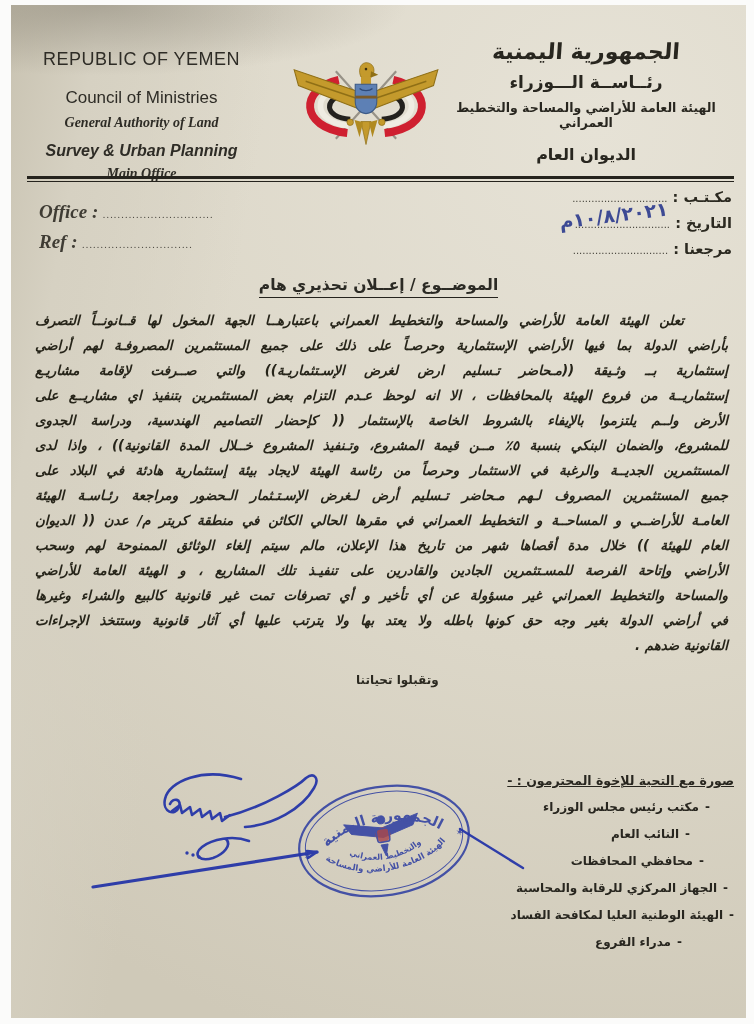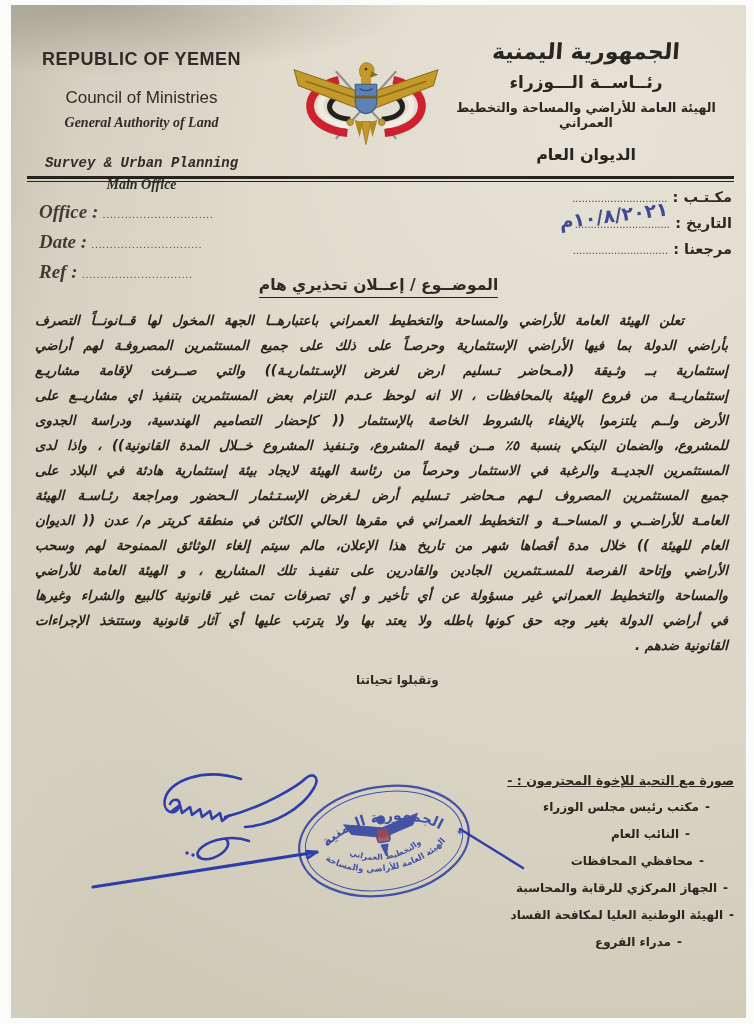--- a/index.html
+++ b/index.html
@@ -10,24 +10,24 @@
   .photo {
     position:absolute; left:11px; right:8px; top:5px; bottom:6px; overflow:hidden;
     background:
       radial-gradient(60% 10% at 12% 0%, rgba(120,114,100,.45), rgba(120,114,100,0) 70%),
       linear-gradient(100deg, #c9c3b2 0%, #d6d1c2 10%, rgba(214,209,194,0) 30%),
       radial-gradient(130% 95% at 80% 12%, #e6e2d6 0%, #dcd7c8 55%, #cfc9b8 100%);
     color:#2b2a24;
   }
   
   .hdr-en { position:absolute; left:18px; top:44px; width:225px; text-align:center; color:#2e2c26; }
-  .hdr-en .l1 { font-family:"Liberation Sans",sans-serif; font-size:18px; font-weight:bold; letter-spacing:.5px; }
+  .hdr-en .l1 { font-family:"Liberation Sans",sans-serif; font-size:18px; font-weight:normal; letter-spacing:.5px; }
   .hdr-en .l2 { font-family:"Liberation Sans",sans-serif; font-size:17px; margin-top:18px; }
   .hdr-en .l3 { font-family:"Liberation Serif",serif; font-style:italic; font-weight:bold; font-size:14px; margin-top:7px; }
-  .hdr-en .l4 { font-family:Liberation Mono, monospace; font-style:italic; font-weight:bold; font-size:14px; margin-top:24px; }
+  .hdr-en .l4 { font-family:Liberation Sans, sans-serif; font-style:italic; font-weight:bold; font-size:16px; margin-top:11px; }
   .hdr-en .l5 { font-family:"Liberation Serif",serif; font-style:italic; font-weight:bold; font-size:14px; margin-top:6px; }
   .emblem { position:absolute; left:276px; top:32px; width:158px; height:136px; }
   .hdr-ar { position:absolute; right:10px; top:34px; width:300px; text-align:center; font-weight:bold; color:#28261f; }
   .hdr-ar .a1 { font-size:22px; transform:skewX(-4deg); }
   .hdr-ar .a2 { font-size:17px; margin-top:8px; letter-spacing:1px; }
   .hdr-ar .a3 { font-size:12.5px; margin-top:8px; }
   .hdr-ar .a4 { font-size:16px; margin-top:15px; letter-spacing:2px; }
   .rule { position:absolute; left:16px; right:12px; top:171px; height:6px;
           border-top:3.5px solid #25231d; border-bottom:1.2px solid #25231d; }
   
@@ -118,22 +118,20 @@
       <div class="a2">رئــاســة الـــوزراء</div>
       <div class="a3">الهيئة العامة للأراضي والمساحة والتخطيط العمراني</div>
       <div class="a4">الديوان العام</div>
     </div>
 
     <div class="rule"></div>
 
     <div class="ref-en">
       <div class="row"><span>Office :</span>
         <span class="dots">..............................</span></div>
-      <div class="row"><span>Date :</span>
-        <span class="dots">..............................</span></div>
       <div class="row"><span>Ref :</span>
         <span class="dots">..............................</span></div>
     </div>
 
     <div class="ref-ar" dir="rtl">
       <div class="row"><span>مكـتـب :</span>
         <span class="dots">..............................</span></div>
       <div class="row"><span>التاريخ :</span>
         <span class="dots">..............................</span></div>
       <div class="row"><span>مرجعنا :</span>

